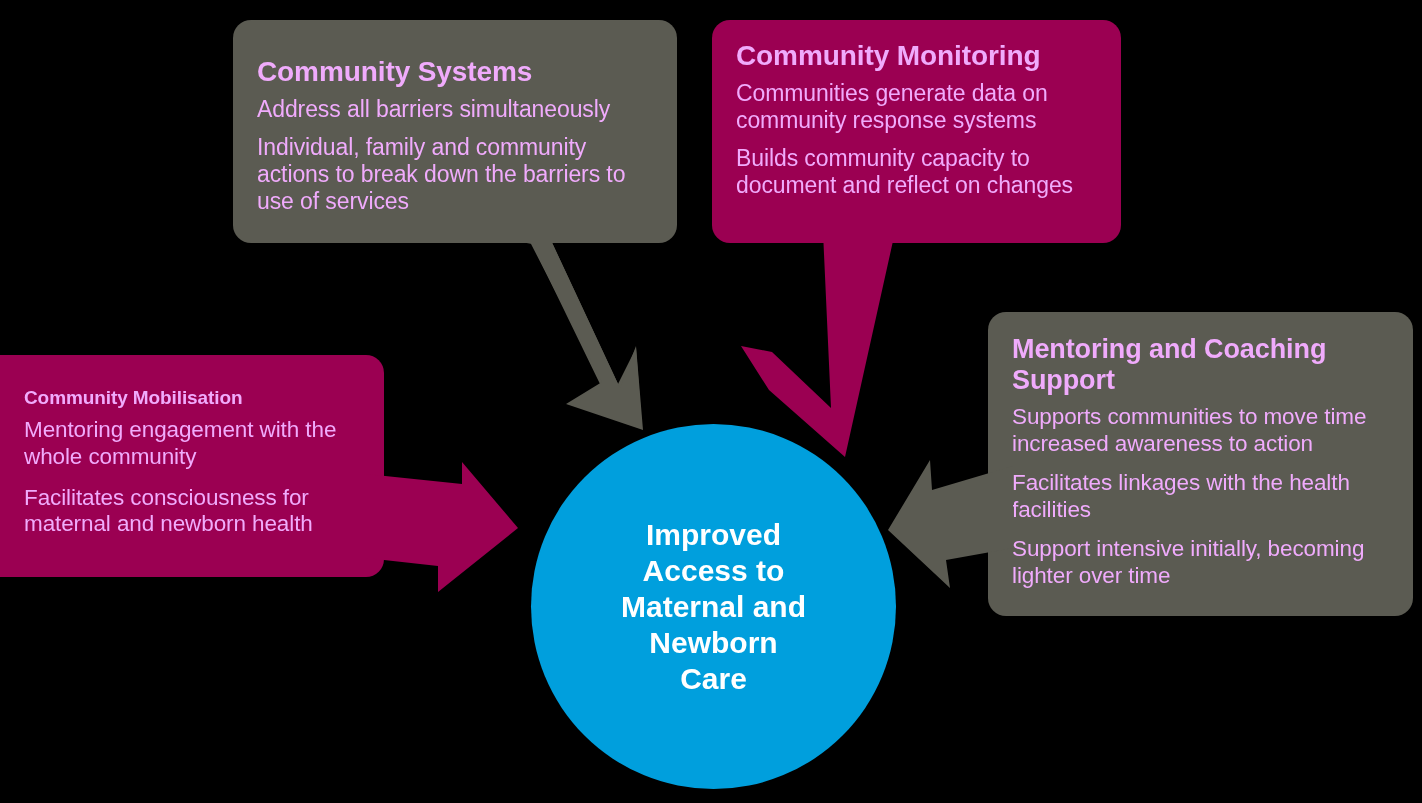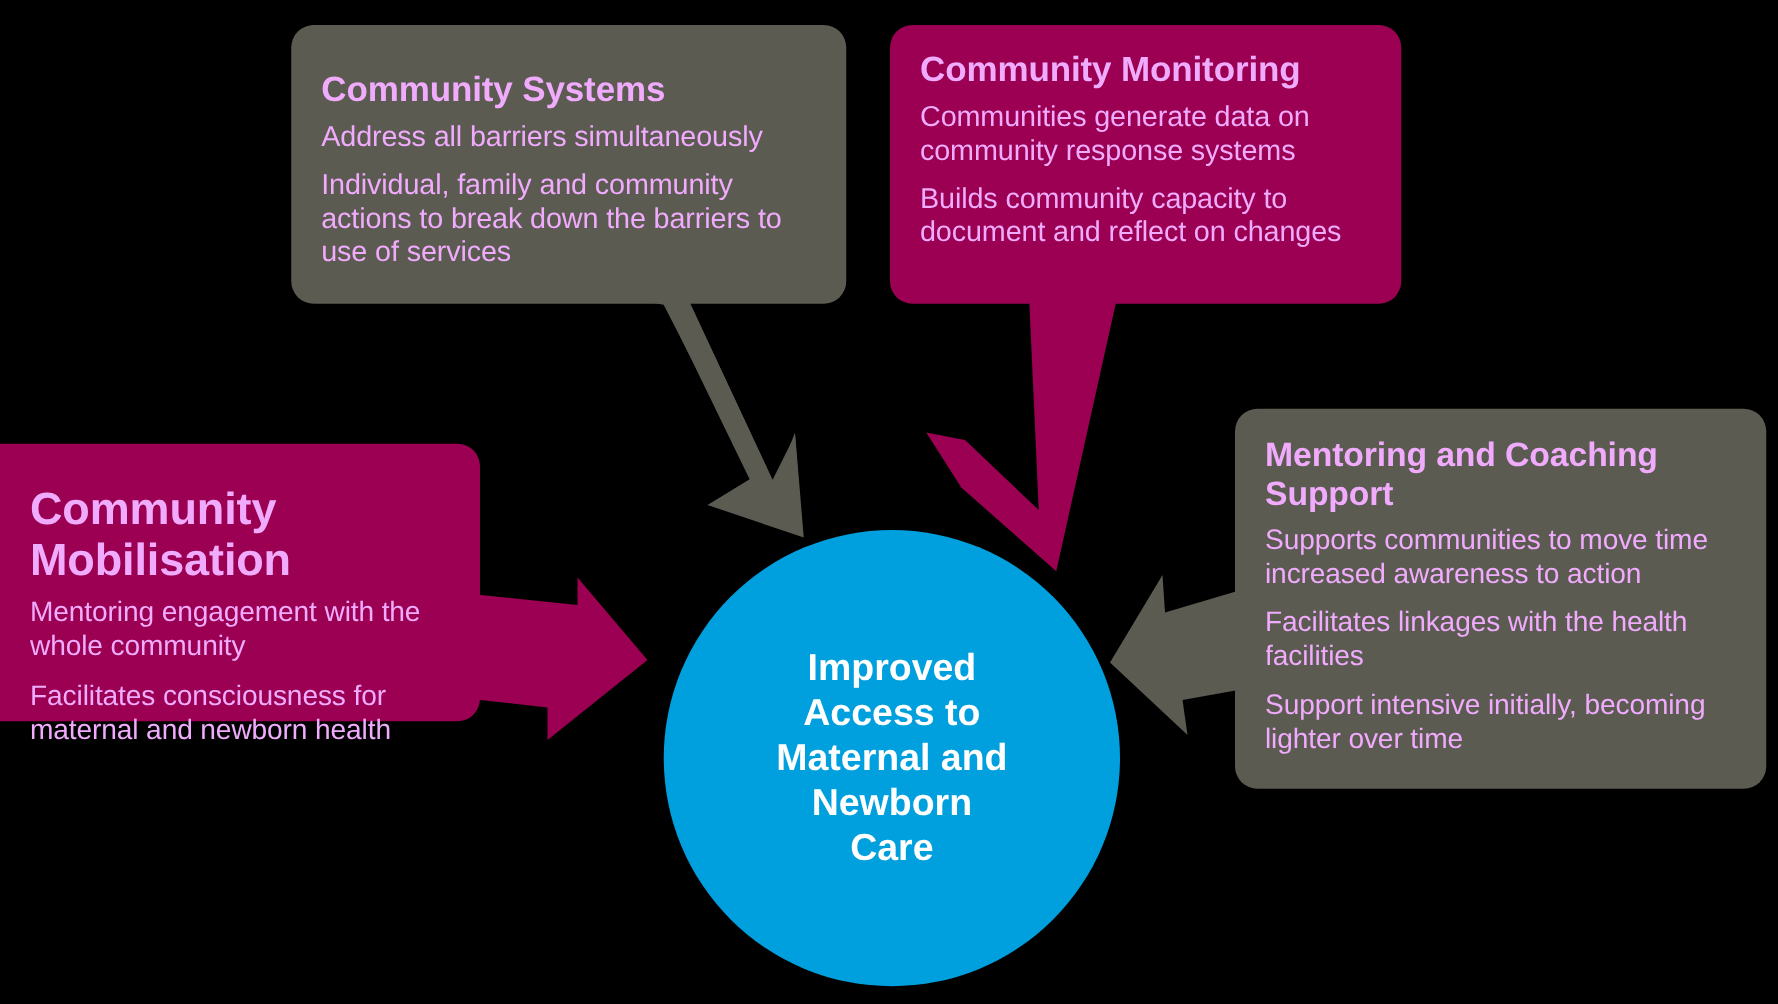--- a/index.html
+++ b/index.html
@@ -46,34 +46,34 @@
   #card-community-systems .card-title { font-size: 28px; margin-bottom: 8px; }
 
   #card-community-monitoring {
     left: 712px; top: 20px; width: 409px; height: 223px;
     background: #9b0052;
     padding-top: 20px;
   }
   #card-community-monitoring .card-title { font-size: 28px; margin-bottom: 8px; }
 
   #card-mentoring-coaching {
-    left: 988px; top: 327px; width: 425px; height: 304px;
+    left: 988px; top: 312px; width: 425px; height: 304px;
     background: #5b5b52;
     padding-top: 22px;
   }
   #card-mentoring-coaching .card-title { font-size: 27px; margin-bottom: 9px; }
   #card-mentoring-coaching .card-line { font-size: 22.5px; margin-bottom: 13px; }
 
   #card-community-mobilisation {
     left: -22px; top: 355px; width: 406px; height: 222px;
     background: #9b0052;
     padding-left: 46px;
     padding-top: 32px;
   }
-  #card-community-mobilisation .card-title { font-size: 36px; margin-bottom: 9px; }
+  #card-community-mobilisation .card-title { font-size: 19px; margin-bottom: 9px; }
   #card-community-mobilisation .card-line { font-size: 22.5px; margin-bottom: 14px; }
 
   
   #hub-circle {
     position: absolute;
     left: 531px; top: 424px;
     width: 365px; height: 365px;
     border-radius: 50%;
     background: #009fdd;
     display: flex;

